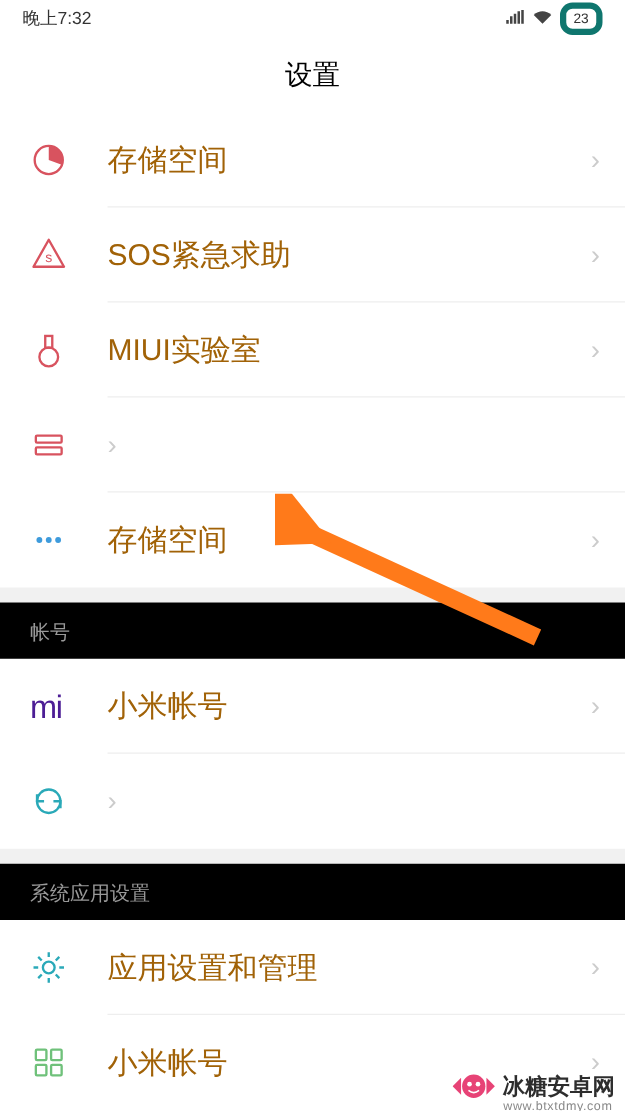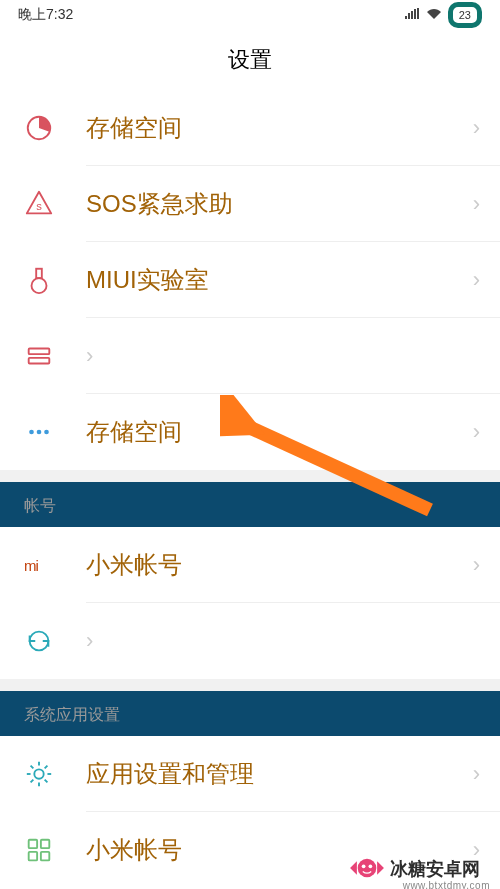--- a/index.html
+++ b/index.html
@@ -67,40 +67,41 @@
     }
     .chev { color: #ccc; font-size: 22px; }
     .section-gap {
       height: 12px;
       background: #f1f1f1;
     }
     .section-header {
       padding: 14px 24px 10px;
       font-size: 16px;
       color: #999;
-      background: #0c4a6e;
+      background: #000000;
     }
     .mi-text {
       font-family: sans-serif;
-      font-size: 15px;
+      font-size: 26px;
       font-weight: 500;
       letter-spacing: -1px;
-      color: #c2410c;
+      color: #4c1d95;
     }
     .arrow-overlay {
       position: absolute;
       left: 220px;
       top: 395px;
       pointer-events: none;
     }
     .watermark {
       position: absolute;
-      right: 20px;
+      right: 8px;
       bottom: 8px;
       display: flex;
+      align-items: center;
       gap: 6px;
       opacity: 0.95;
     }
     .wm-candy {
       width: 34px; height: 22px;
     }
     .wm-text {
       font-size: 18px;
       font-weight: 600;
       color: #222;

